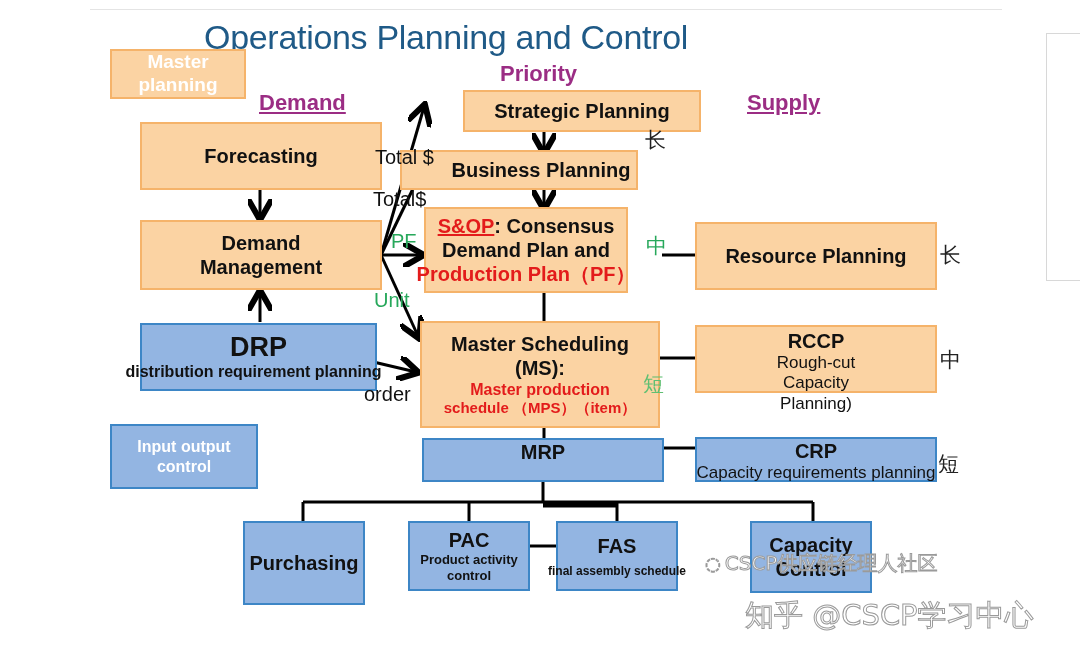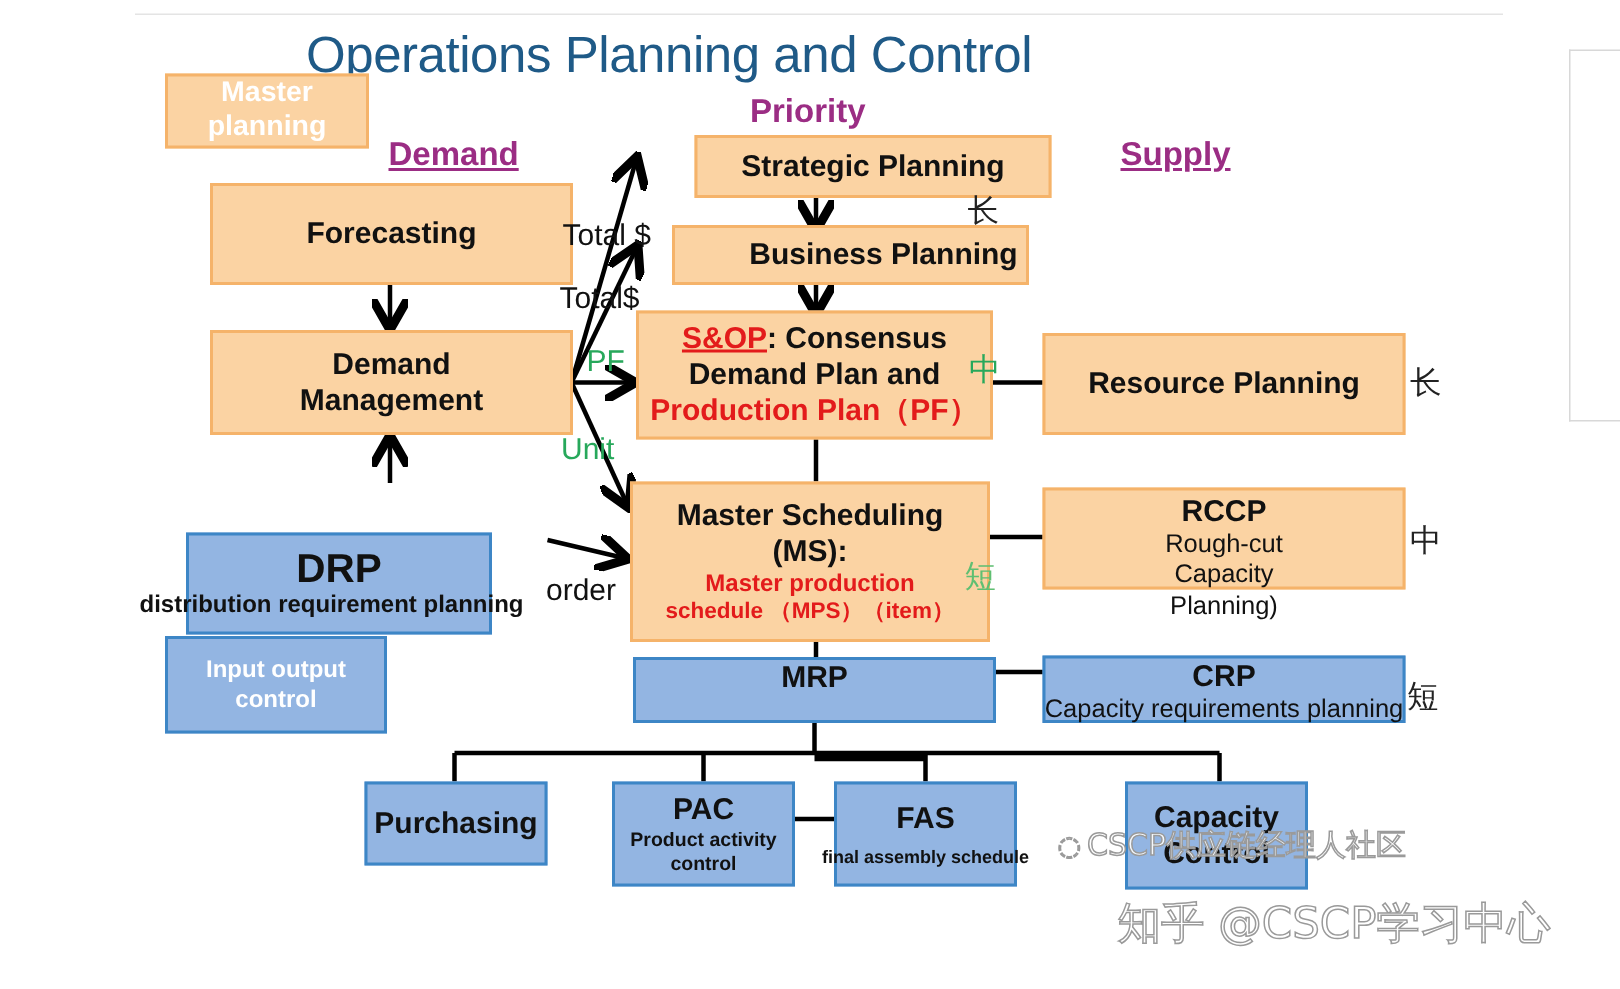--- a/index.html
+++ b/index.html
@@ -76,36 +76,36 @@
 <div class="hdr" style="left:259px;top:90px;">Demand</div>
 <div class="hdr" style="left:747px;top:90px;">Supply</div>
 
 <div class="box orange" style="left:140px;top:122px;width:242px;height:68px;font-size:20px;">
   <span>Forecasting</span>
 </div>
 <div class="box orange" style="left:140px;top:220px;width:242px;height:70px;font-size:20px;">
   <span>Demand</span>
   <span>Management</span>
 </div>
-<div class="box blue" style="left:124px;top:323px;width:204px;height:68px;margin-top:32px;">
+<div class="box blue" style="left:140px;top:323px;width:237px;height:68px;">
   <span style="font-size:27px;line-height:1.05;">DRP</span>
   <span style="font-size:16px;white-space:nowrap;margin-left:-10px;">distribution requirement planning</span>
 </div>
 <div class="box blue" style="left:110px;top:424px;width:148px;height:65px;color:#fff;font-size:16px;">
   <span>Input output</span>
   <span>control</span>
 </div>
 
 <div class="box orange" style="left:424px;top:90px;width:238px;height:42px;font-size:20px;margin-left:39px;">
   <span>Strategic Planning</span>
 </div>
-<div class="box orange" style="left:448px;top:150px;width:238px;height:40px;font-size:20px;padding-left:44px;">
+<div class="box orange" style="left:400px;top:150px;width:238px;height:40px;font-size:20px;padding-left:44px;">
   <span>Business Planning</span>
 </div>
-<div class="box orange" style="left:424px;top:207px;width:238px;height:86px;font-size:20px;">
+<div class="box orange" style="left:424px;top:207px;width:204px;height:86px;font-size:20px;">
   <span><span class="red" style="text-decoration:underline;">S&amp;OP</span><span>: Consensus</span></span>
   <span>Demand Plan and</span>
   <span class="red" style="white-space:nowrap;">Production Plan（PF）</span>
 </div>
 <div class="box orange" style="left:420px;top:321px;width:240px;height:107px;font-size:20px;">
   <span>Master Scheduling</span>
   <span>(MS):</span>
   <span class="red" style="font-size:16px;">Master production</span>
   <span class="red" style="font-size:15px;white-space:nowrap;">schedule （MPS）（item）</span>
 </div>
@@ -120,21 +120,21 @@
   <span style="font-size:20px;">RCCP</span>
   <span style="font-size:17px;font-weight:normal;">Rough-cut</span>
   <span style="font-size:17px;font-weight:normal;">Capacity</span>
   <span style="font-size:17px;font-weight:normal;">Planning)</span>
 </div>
 <div class="box blue" style="left:695px;top:437px;width:242px;height:45px;justify-content:flex-start;overflow:visible;">
   <span style="font-size:20px;">CRP</span>
   <span style="font-size:17px;font-weight:normal;white-space:nowrap;">Capacity requirements planning</span>
 </div>
 
-<div class="box blue" style="left:243px;top:521px;width:122px;height:56px;font-size:20px;">
+<div class="box blue" style="left:243px;top:521px;width:122px;height:84px;font-size:20px;">
   <span>Purchasing</span>
 </div>
 <div class="box blue" style="left:408px;top:521px;width:122px;height:70px;">
   <span style="font-size:20px;">PAC</span>
   <span style="font-size:13px;white-space:nowrap;">Product activity</span>
   <span style="font-size:13px;">control</span>
 </div>
 <div class="box blue" style="left:556px;top:521px;width:122px;height:70px;overflow:visible;">
   <span style="font-size:20px;">FAS</span>
   <span style="font-size:12px;white-space:nowrap;margin-top:6px;">final assembly schedule</span>

